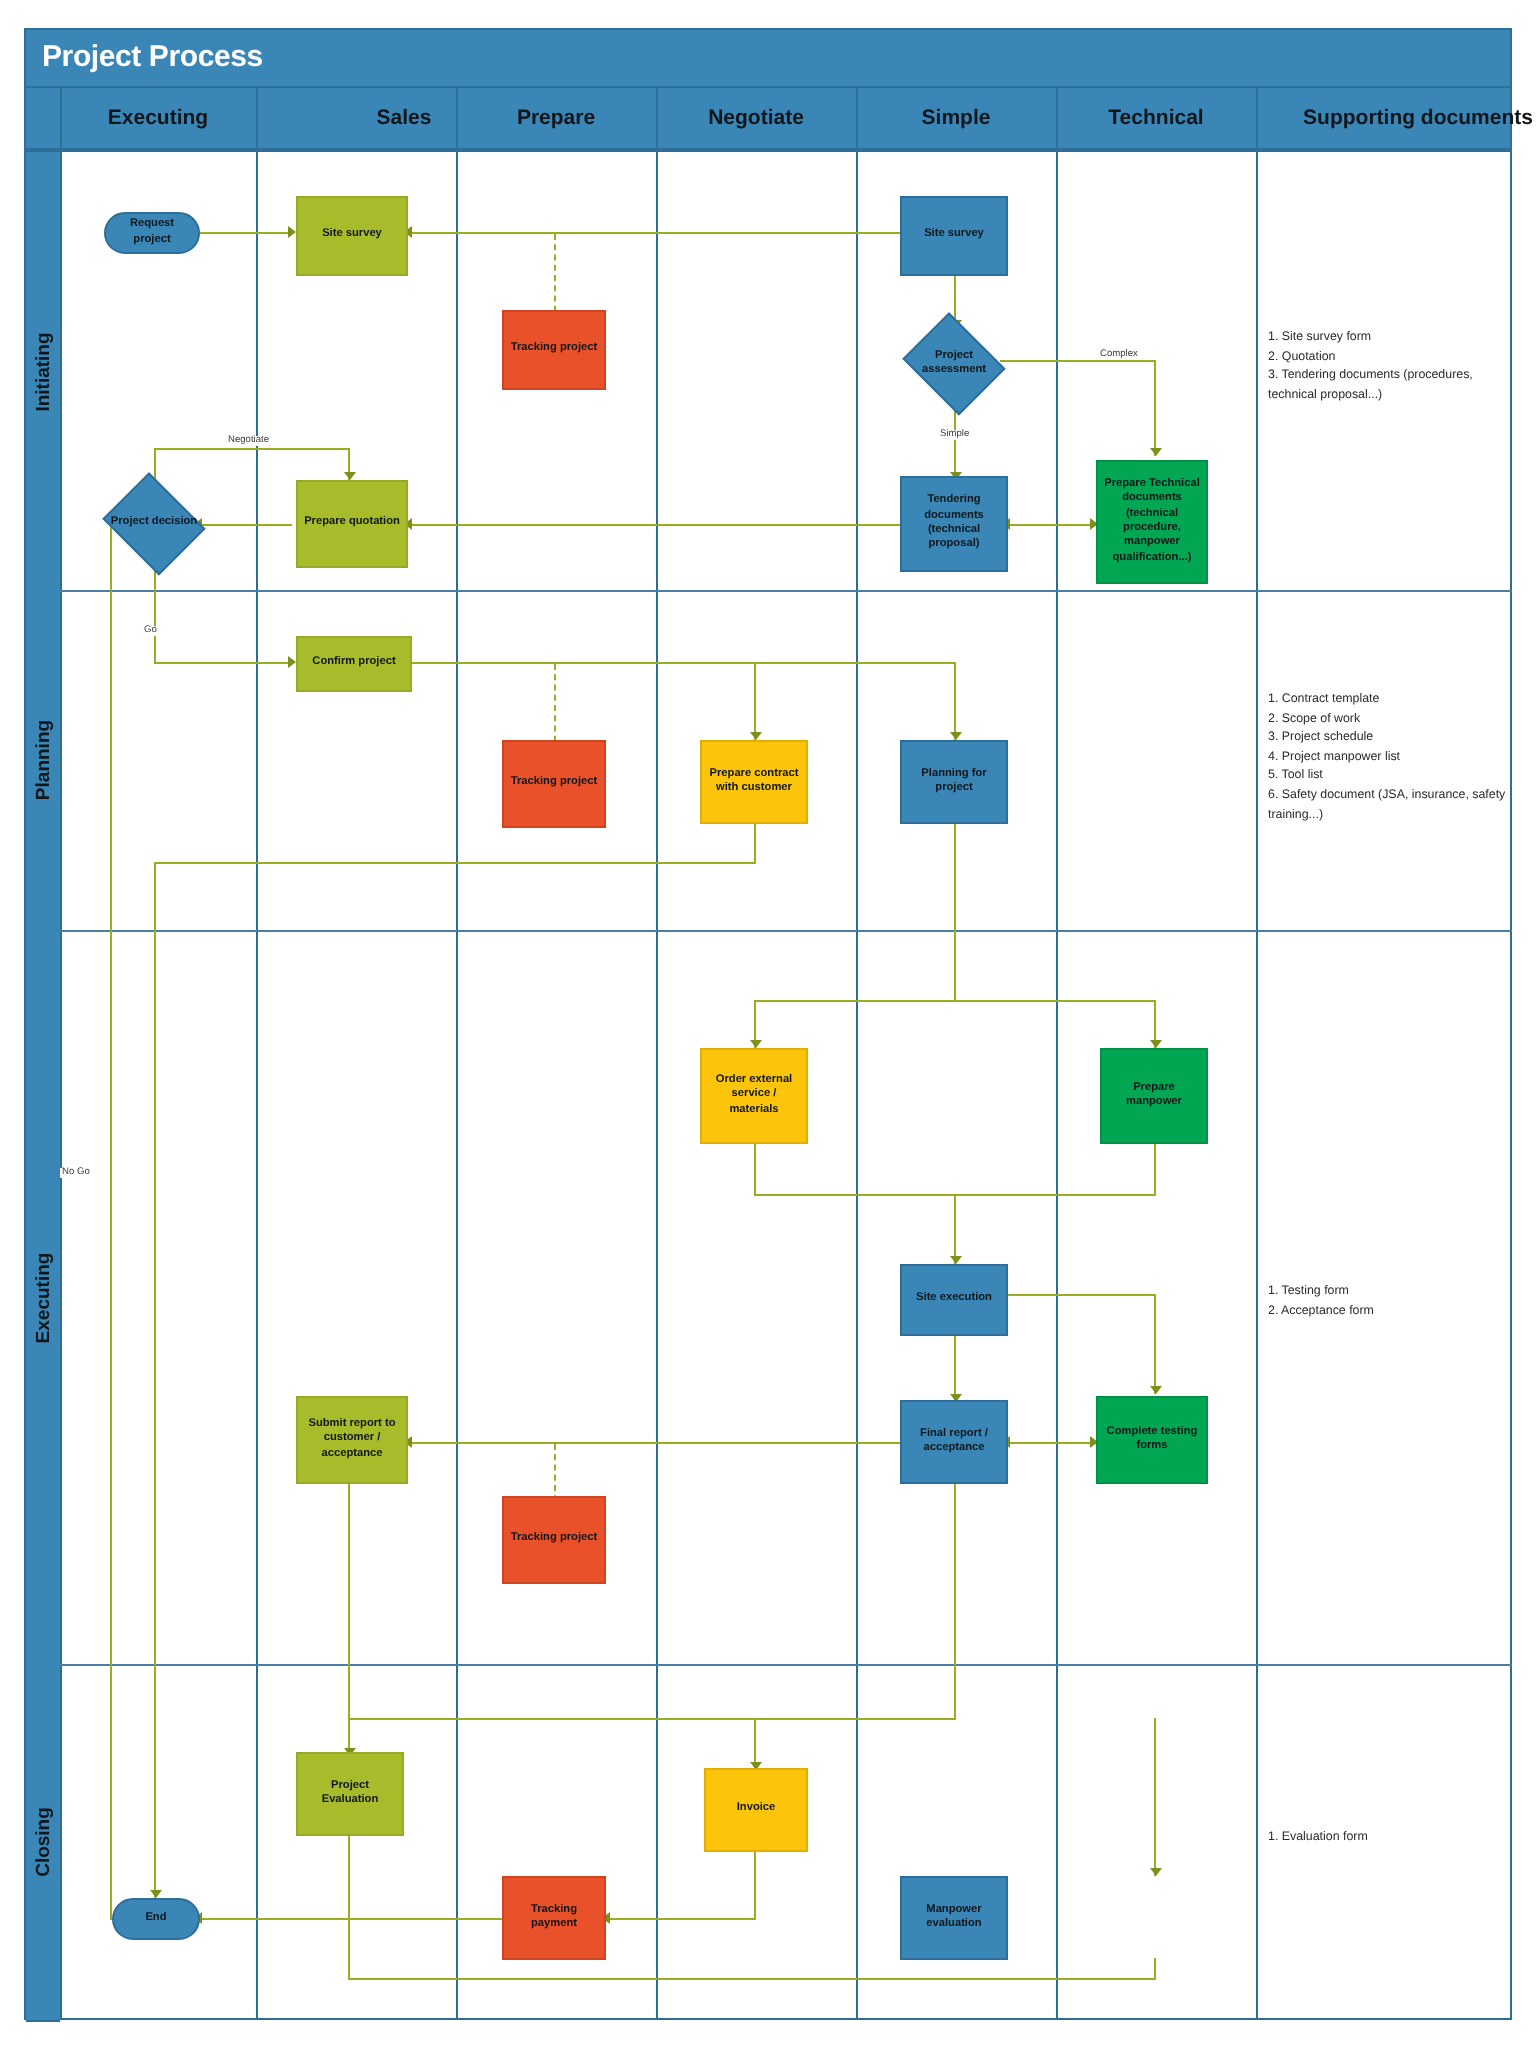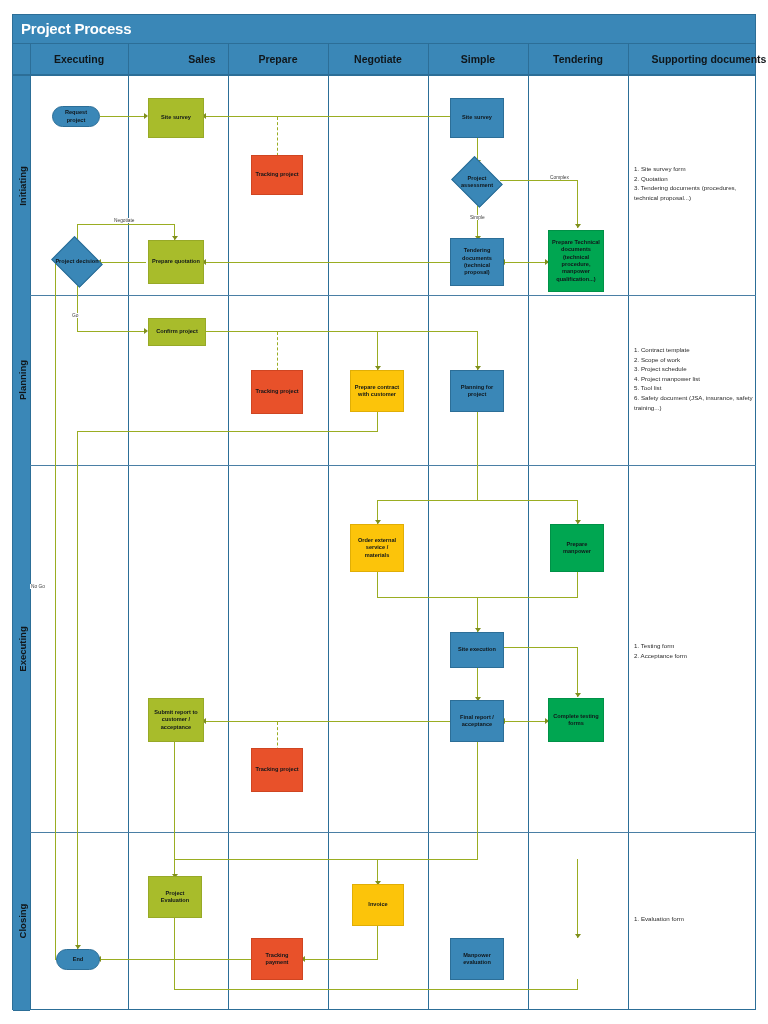--- a/index.html
+++ b/index.html
@@ -66,21 +66,21 @@
   <div class="title-bar">
     <div class="t">Project Process</div>
   </div>
 
   <div class="hdr-strip"></div>
   <div class="hdr-cell" style="left:30px;width:98px;">Executing</div>
   <div class="hdr-cell" style="left:128px;width:100px;margin-left:24px;">Sales</div>
   <div class="hdr-cell" style="left:228px;width:100px;">Prepare Coordinator</div>
   <div class="hdr-cell" style="left:328px;width:100px;">Negotiate</div>
   <div class="hdr-cell" style="left:428px;width:100px;">Simple</div>
-  <div class="hdr-cell" style="left:528px;width:100px;">Tendering</div>
+  <div class="hdr-cell" style="left:528px;width:100px;">Technical</div>
   <div class="hdr-cell" style="left:628px;width:128px;padding-left:17px;">Supporting documents</div>
 
   <div class="body-frame"></div>
 
   <div class="col-rule" style="left:30px;top:44px;height:966px;"></div>
   <div class="col-rule" style="left:128px;top:44px;height:966px;"></div>
   <div class="col-rule" style="left:228px;top:44px;height:966px;"></div>
   <div class="col-rule" style="left:328px;top:44px;height:966px;"></div>
   <div class="col-rule" style="left:428px;top:44px;height:966px;"></div>
   <div class="col-rule" style="left:528px;top:44px;height:966px;"></div>

